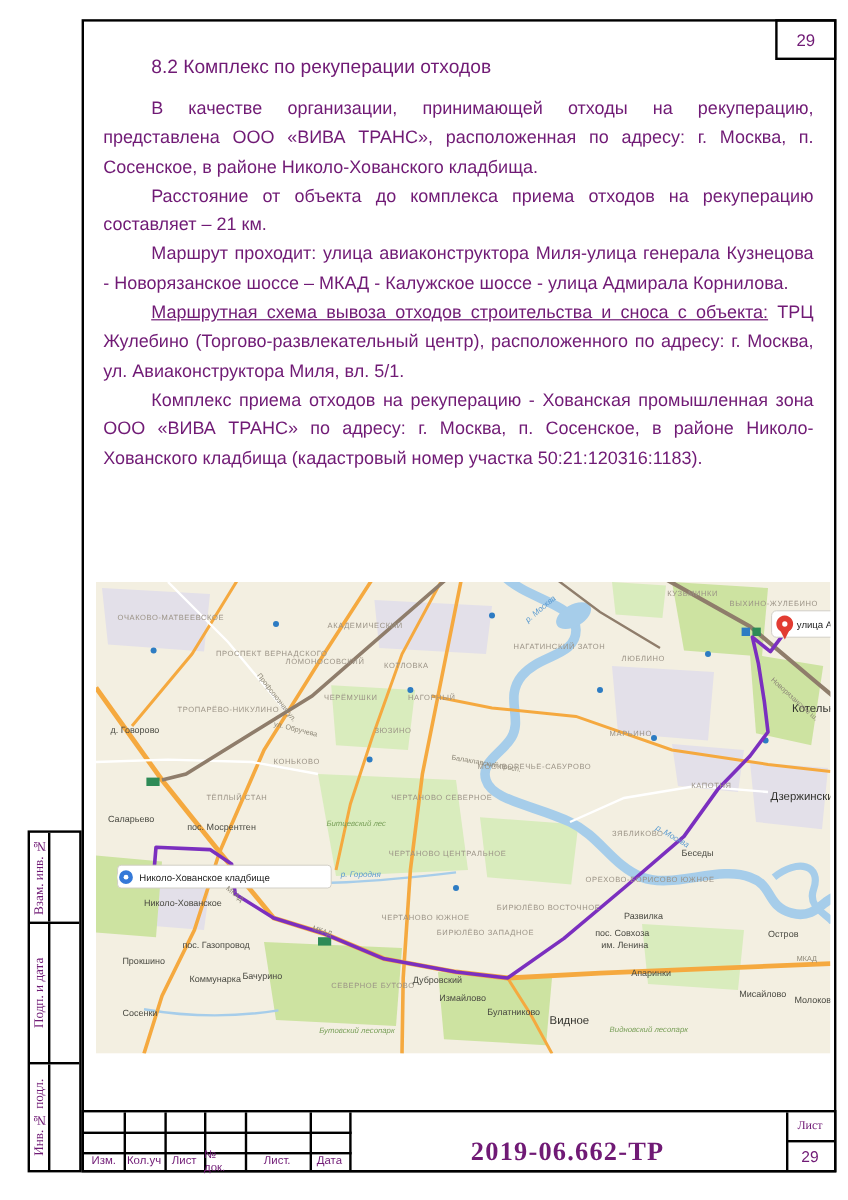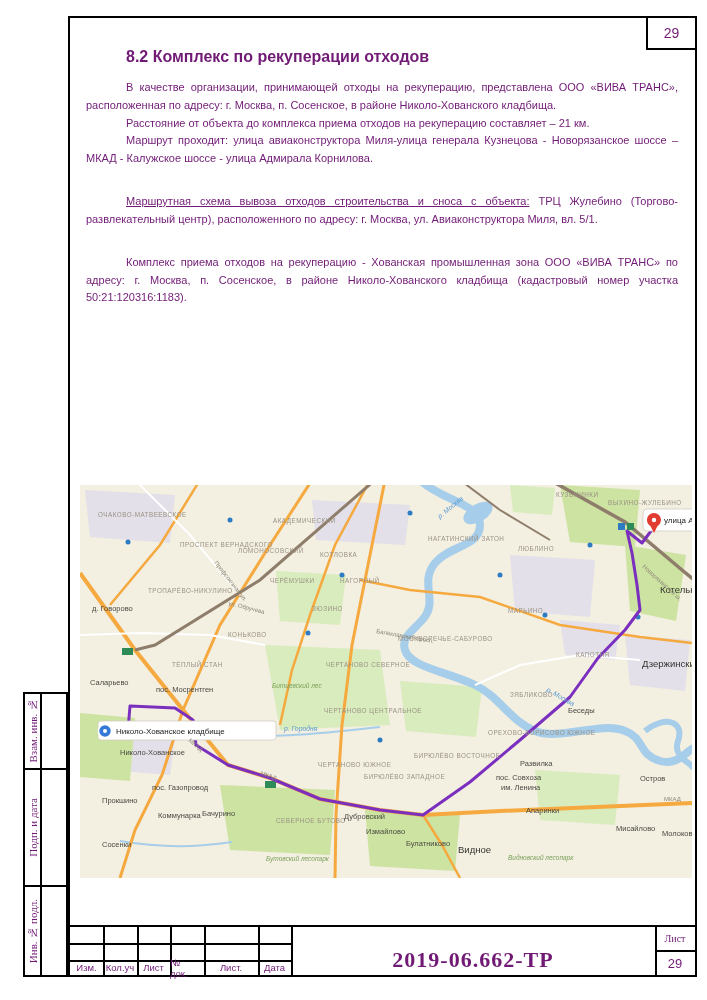--- a/index.html
+++ b/index.html
@@ -35,23 +35,23 @@
   .docnum{position:absolute;left:221px;top:0;width:364px;height:66px;display:flex;
           align-items:center;justify-content:center;font-family:"Liberation Serif",serif;
           font-weight:bold;font-size:22px;letter-spacing:1px;}
   .sheet-label{position:absolute;left:585px;top:0;width:40px;height:23px;display:flex;
                align-items:center;justify-content:center;font-family:"Liberation Serif",serif;font-size:10px;}
   .sheet-num{position:absolute;left:585px;top:25px;width:40px;height:23px;display:flex;
              align-items:center;justify-content:center;font-size:13px;}
 
   
   .content{position:absolute;left:86px;top:48px;width:592px;}
-  .content h2{font-size:16px;margin:0 0 13px 0;padding-left:40px;font-weight:bold;}
-  .content p{font-size:11px;line-height:1.62;text-align:justify;text-indent:40px;margin:0;}
-  .content p.gap{margin-top:25px;}
+  .content h2{font-size:16px;margin:0 0 13px 0;padding-left:40px;font-weight:normal;}
+  .content p{font-size:15px;line-height:1.62;text-align:justify;text-indent:40px;margin:0;}
+  .content p.gap{}
   .content .u{text-decoration:underline;}
 
   
   .map-wrap{position:absolute;left:80px;top:485px;width:612px;height:393px;}
   svg{display:block;}
   svg text{font-family:"Liberation Sans",sans-serif;}
   .ml-d{font-size:6.3px;fill:#9a9285;letter-spacing:.5px;}
   .ml-t{font-size:7.5px;fill:#4a4a42;}
   .ml-c{font-size:9.5px;fill:#33332e;}
   .ml-w{font-size:6.8px;fill:#5b9bd0;font-style:italic;}

